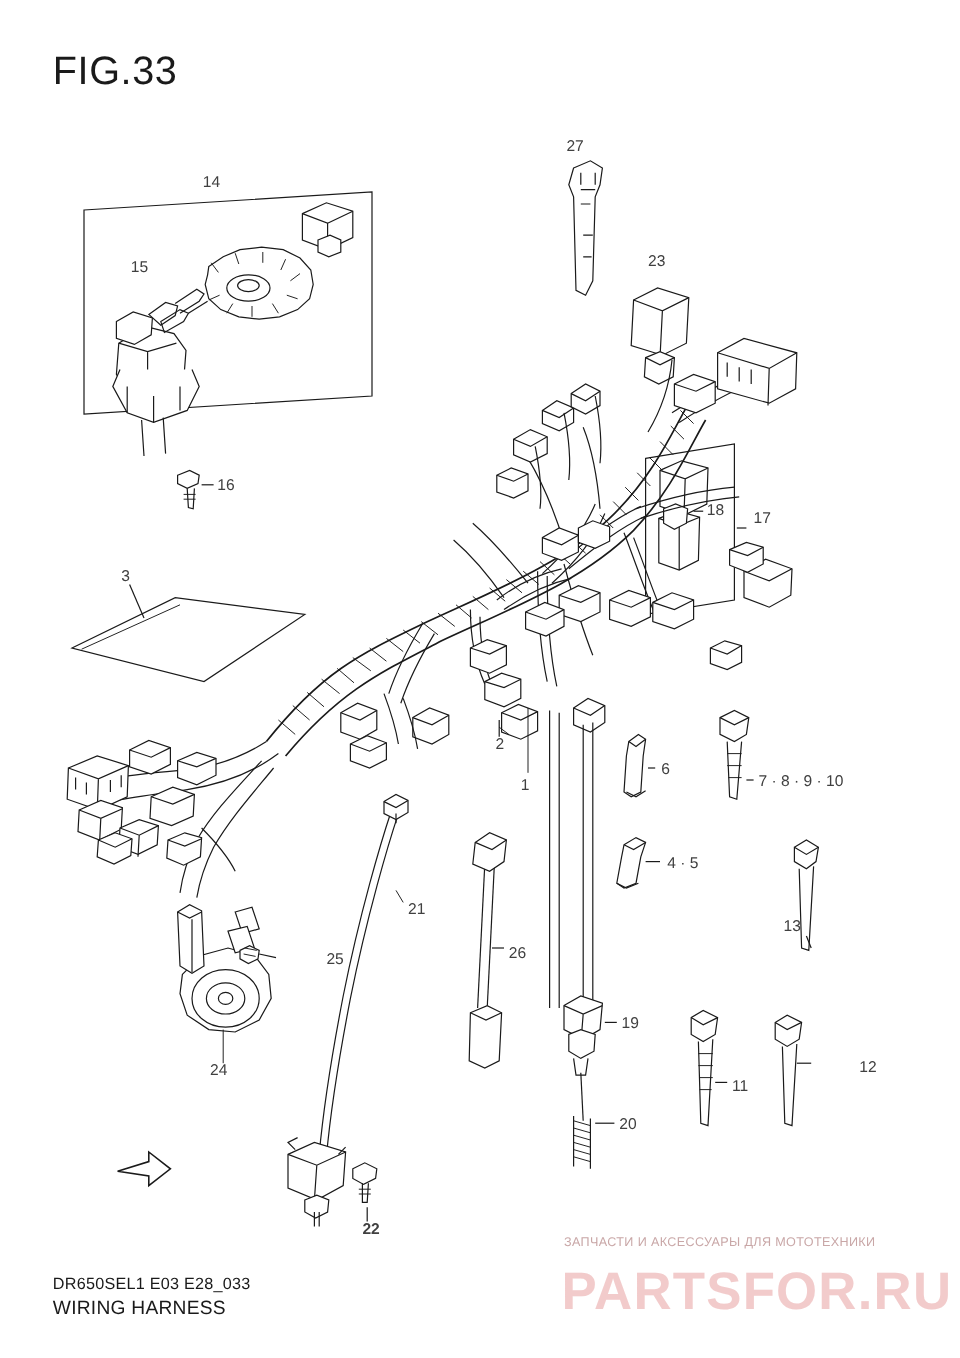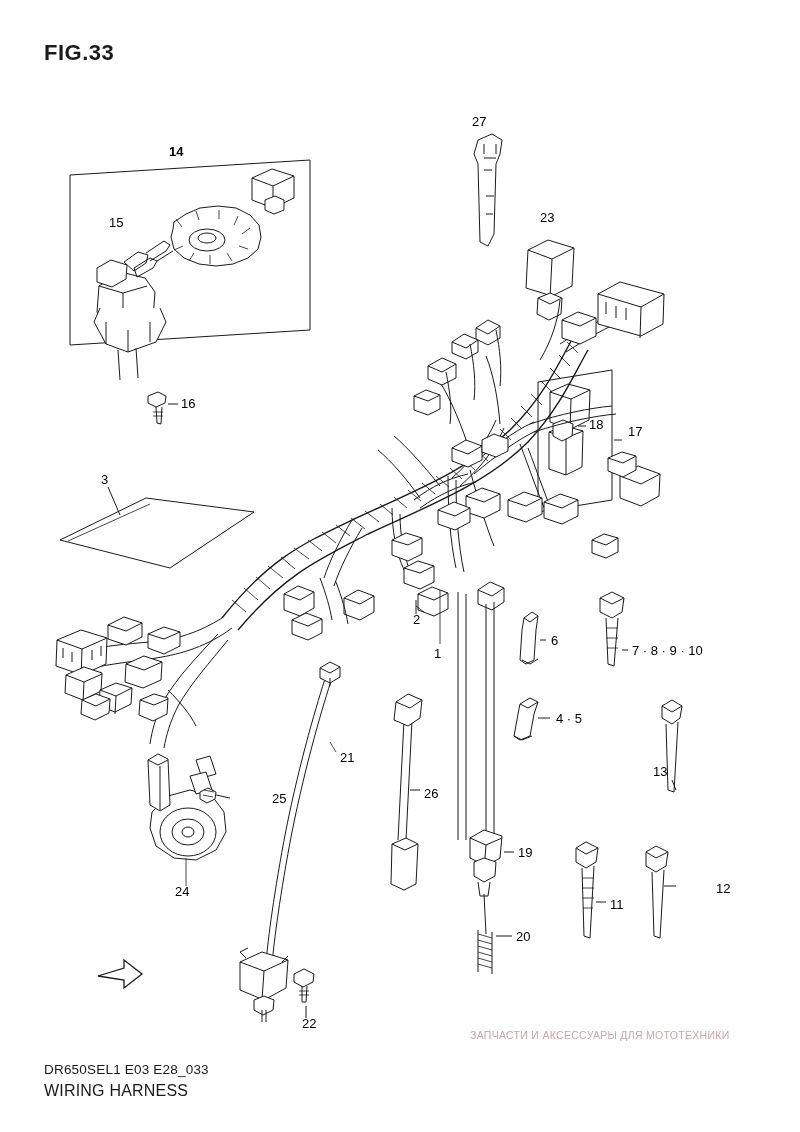--- a/index.html
+++ b/index.html
@@ -1,28 +1,28 @@
 <!DOCTYPE html>
 <html><head>
 <meta charset="utf-8">
 <style>
   html,body{margin:0;padding:0;background:#ffffff;}
   body{width:800px;height:1132px;position:relative;overflow:hidden;
        font-family:"Liberation Sans", sans-serif;color:#1a1a1a;}
   #sheet{position:absolute;inset:0;}
 
-  .fig-title{position:absolute;left:44px;top:40px;font-size:22px;font-weight:bold;letter-spacing:.5px;}
+  .fig-title{position:absolute;left:44px;top:40px;font-size:33px;font-weight:normal;letter-spacing:.5px;}
 
   .footer-code{position:absolute;left:44px;top:1062px;font-size:13.5px;letter-spacing:.2px;}
   .footer-name{position:absolute;left:44px;top:1082px;font-size:16px;letter-spacing:.2px;}
 
   .wm-text{position:absolute;left:470px;top:1029px;font-size:10.5px;color:#c9a7a7;letter-spacing:.3px;white-space:nowrap;}
   .wm-logo{position:absolute;left:468px;top:1052px;font-size:44px;font-weight:bold;color:#f0c3c3;letter-spacing:1px;white-space:nowrap;opacity:.85;}
 
-  .callout{position:absolute;font-size:13px;color:#000000;white-space:nowrap;}
+  .callout{position:absolute;font-size:13px;color:#404040;white-space:nowrap;}
 
   svg.art{position:absolute;left:0;top:0;width:800px;height:1132px;}
   .ln{fill:none;stroke:#1a1a1a;stroke-width:1;}
   .ln2{fill:none;stroke:#1a1a1a;stroke-width:1.4;}
   .thin{fill:none;stroke:#1a1a1a;stroke-width:.8;}
   .fillw{fill:#ffffff;stroke:#1a1a1a;stroke-width:1;}
   .fillw2{fill:#ffffff;stroke:#1a1a1a;stroke-width:1.3;}
 </style>
 </head>
 <body>
@@ -331,21 +331,21 @@
       <path class="ln" d="M392 844 l13 6 l13 -6"></path>
       <path class="ln" d="M410 790 L420 790"></path>
     </g>
 
     <g>
       <path class="fillw2" d="M98 976 l26 -8 l0 -8 l18 14 l-18 14 l0 -8 l-26 -4 Z"></path>
     </g>
 
   </svg>
 
-  <div class="callout" style="left:169px;top:144px;font-weight:bold;">14</div>
+  <div class="callout" style="left:169px;top:144px;">14</div>
   <div class="callout" style="left:109px;top:215px;">15</div>
   <div class="callout" style="left:181px;top:396px;">16</div>
   <div class="callout" style="left:472px;top:114px;">27</div>
   <div class="callout" style="left:540px;top:210px;">23</div>
   <div class="callout" style="left:589px;top:417px;">18</div>
   <div class="callout" style="left:628px;top:424px;">17</div>
   <div class="callout" style="left:101px;top:472px;">3</div>
   <div class="callout" style="left:413px;top:612px;">2</div>
   <div class="callout" style="left:434px;top:646px;">1</div>
   <div class="callout" style="left:551px;top:633px;">6</div>
@@ -353,20 +353,21 @@
   <div class="callout" style="left:556px;top:711px;">4 · 5</div>
   <div class="callout" style="left:653px;top:764px;">13</div>
   <div class="callout" style="left:340px;top:750px;">21</div>
   <div class="callout" style="left:236px;top:791px;margin-left:36px;">25</div>
   <div class="callout" style="left:424px;top:786px;">26</div>
   <div class="callout" style="left:518px;top:845px;">19</div>
   <div class="callout" style="left:175px;top:884px;">24</div>
   <div class="callout" style="left:610px;top:897px;">11</div>
   <div class="callout" style="left:680px;top:881px;margin-left:36px;">12</div>
   <div class="callout" style="left:516px;top:929px;">20</div>
-  <div class="callout" style="left:302px;top:1016px;">22</div>
+  <div class="callout" style="left:302px;top:1016px;font-weight:bold;">22</div>
 
   <div class="wm-text">ЗАПЧАСТИ И АКСЕССУАРЫ ДЛЯ МОТОТЕХНИКИ</div>
+  <div class="wm-logo">PARTSFOR.RU</div>
 
   <div class="footer-code">DR650SEL1 E03 E28_033</div>
   <div class="footer-name">WIRING HARNESS</div>
 
 </div>
 
 </body></html>

